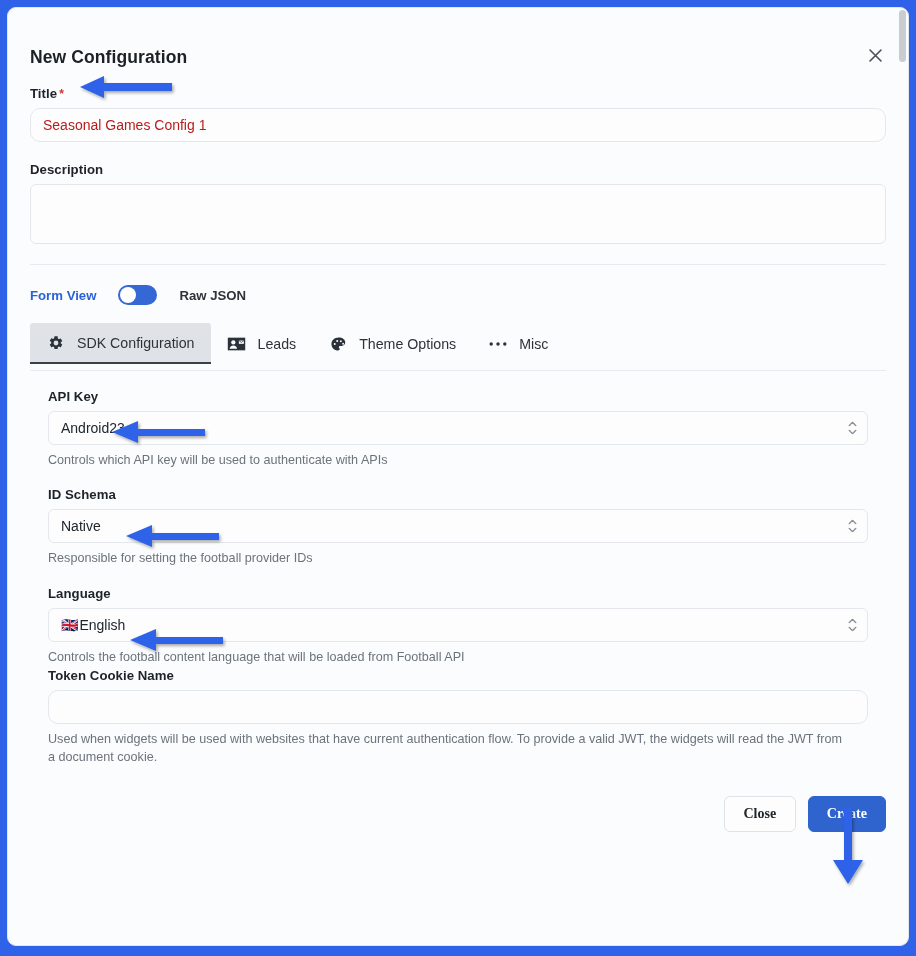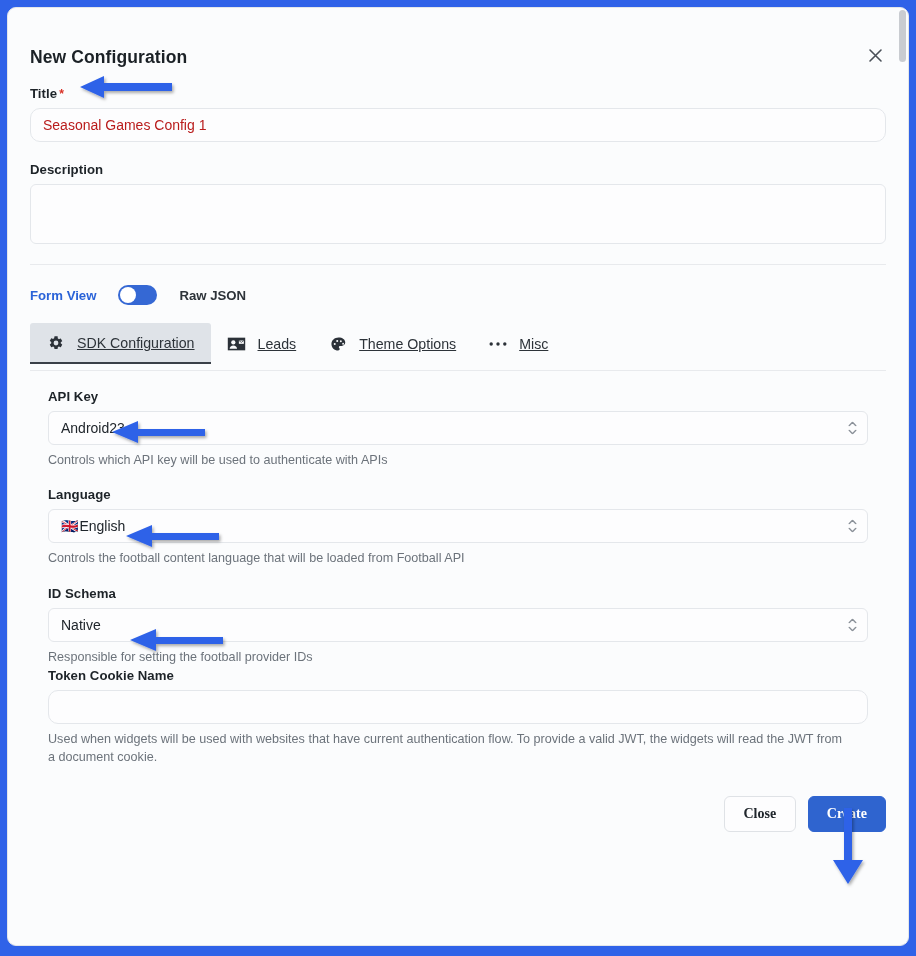--- a/index.html
+++ b/index.html
@@ -178,21 +178,20 @@
   .tab {
     display: flex;
     align-items: center;
     gap: 11px;
     padding: 10px 16px 9px 16px;
     font-size: 14.2px;
     color: #2d3339;
     cursor: pointer;
     border-radius: 3px 3px 0 0;
     white-space: nowrap;
-    text-decoration: underline;
   }
   .tab.active {
     background: #dfe3e8;
     border-bottom: 2px solid #3a4048;
   }
   .tab .tab-icon {
     display: inline-flex;
     align-items: center;
     justify-content: center;
     width: 20px; height: 20px;
@@ -369,56 +368,56 @@
                 </svg>
               <svg width="9" height="5" viewBox="0 0 10 6" fill="none" stroke="#8b9199" stroke-width="1.6">
                   <path d="M1 1l4 4 4-4" stroke-linecap="round" stroke-linejoin="round"></path>
                 </svg>
             </span>
           </div>
           <div class="helper-text">Controls which API key will be used to authenticate with APIs</div>
         </div>
 
         <div class="field" style="margin-top:18px;">
+          <label class="field-label">ID Schema</label>
+          <div class="select-wrap">
+            <div class="select-box">
+              <span>Native</span>
+            </div>
+            <span class="stepper">
+              <svg width="9" height="5" viewBox="0 0 10 6" fill="none" stroke="#8b9199" stroke-width="1.6">
+                  <path d="M1 5L5 1l4 4" stroke-linecap="round" stroke-linejoin="round"></path>
+                </svg>
+              <svg width="9" height="5" viewBox="0 0 10 6" fill="none" stroke="#8b9199" stroke-width="1.6">
+                  <path d="M1 1l4 4 4-4" stroke-linecap="round" stroke-linejoin="round"></path>
+                </svg>
+            </span>
+          </div>
+          <div class="helper-text">Responsible for setting the football provider IDs</div>
+        </div>
+
+        <div class="field" style="margin-top:18px;">
           <label class="field-label">Language</label>
           <div class="select-wrap">
             <div class="select-box">
               <span class="flag">🇬🇧</span>
               <span>English</span>
             </div>
             <span class="stepper">
               <svg width="9" height="5" viewBox="0 0 10 6" fill="none" stroke="#8b9199" stroke-width="1.6">
                   <path d="M1 5L5 1l4 4" stroke-linecap="round" stroke-linejoin="round"></path>
                 </svg>
               <svg width="9" height="5" viewBox="0 0 10 6" fill="none" stroke="#8b9199" stroke-width="1.6">
                   <path d="M1 1l4 4 4-4" stroke-linecap="round" stroke-linejoin="round"></path>
                 </svg>
             </span>
           </div>
           <div class="helper-text">Controls the football content language that will be loaded from Football API</div>
         </div>
 
-        <div class="field" style="margin-top:18px;">
-          <label class="field-label">ID Schema</label>
-          <div class="select-wrap">
-            <div class="select-box">
-              <span>Native</span>
-            </div>
-            <span class="stepper">
-              <svg width="9" height="5" viewBox="0 0 10 6" fill="none" stroke="#8b9199" stroke-width="1.6">
-                  <path d="M1 5L5 1l4 4" stroke-linecap="round" stroke-linejoin="round"></path>
-                </svg>
-              <svg width="9" height="5" viewBox="0 0 10 6" fill="none" stroke="#8b9199" stroke-width="1.6">
-                  <path d="M1 1l4 4 4-4" stroke-linecap="round" stroke-linejoin="round"></path>
-                </svg>
-            </span>
-          </div>
-          <div class="helper-text">Responsible for setting the football provider IDs</div>
-        </div>
-
         <div class="field" style="">
           <label class="field-label">Token Cookie Name</label>
           <input class="text-input" type="text" placeholder="" style="">
           <div class="helper-text">Used when widgets will be used with websites that have current authentication flow. To provide a valid JWT, the widgets will read the JWT from a document cookie.</div>
         </div>
       </div>
 
       <div class="dlg-footer">
         <button class="btn btn-close">Close</button>
         <button class="btn btn-create">Create</button>

